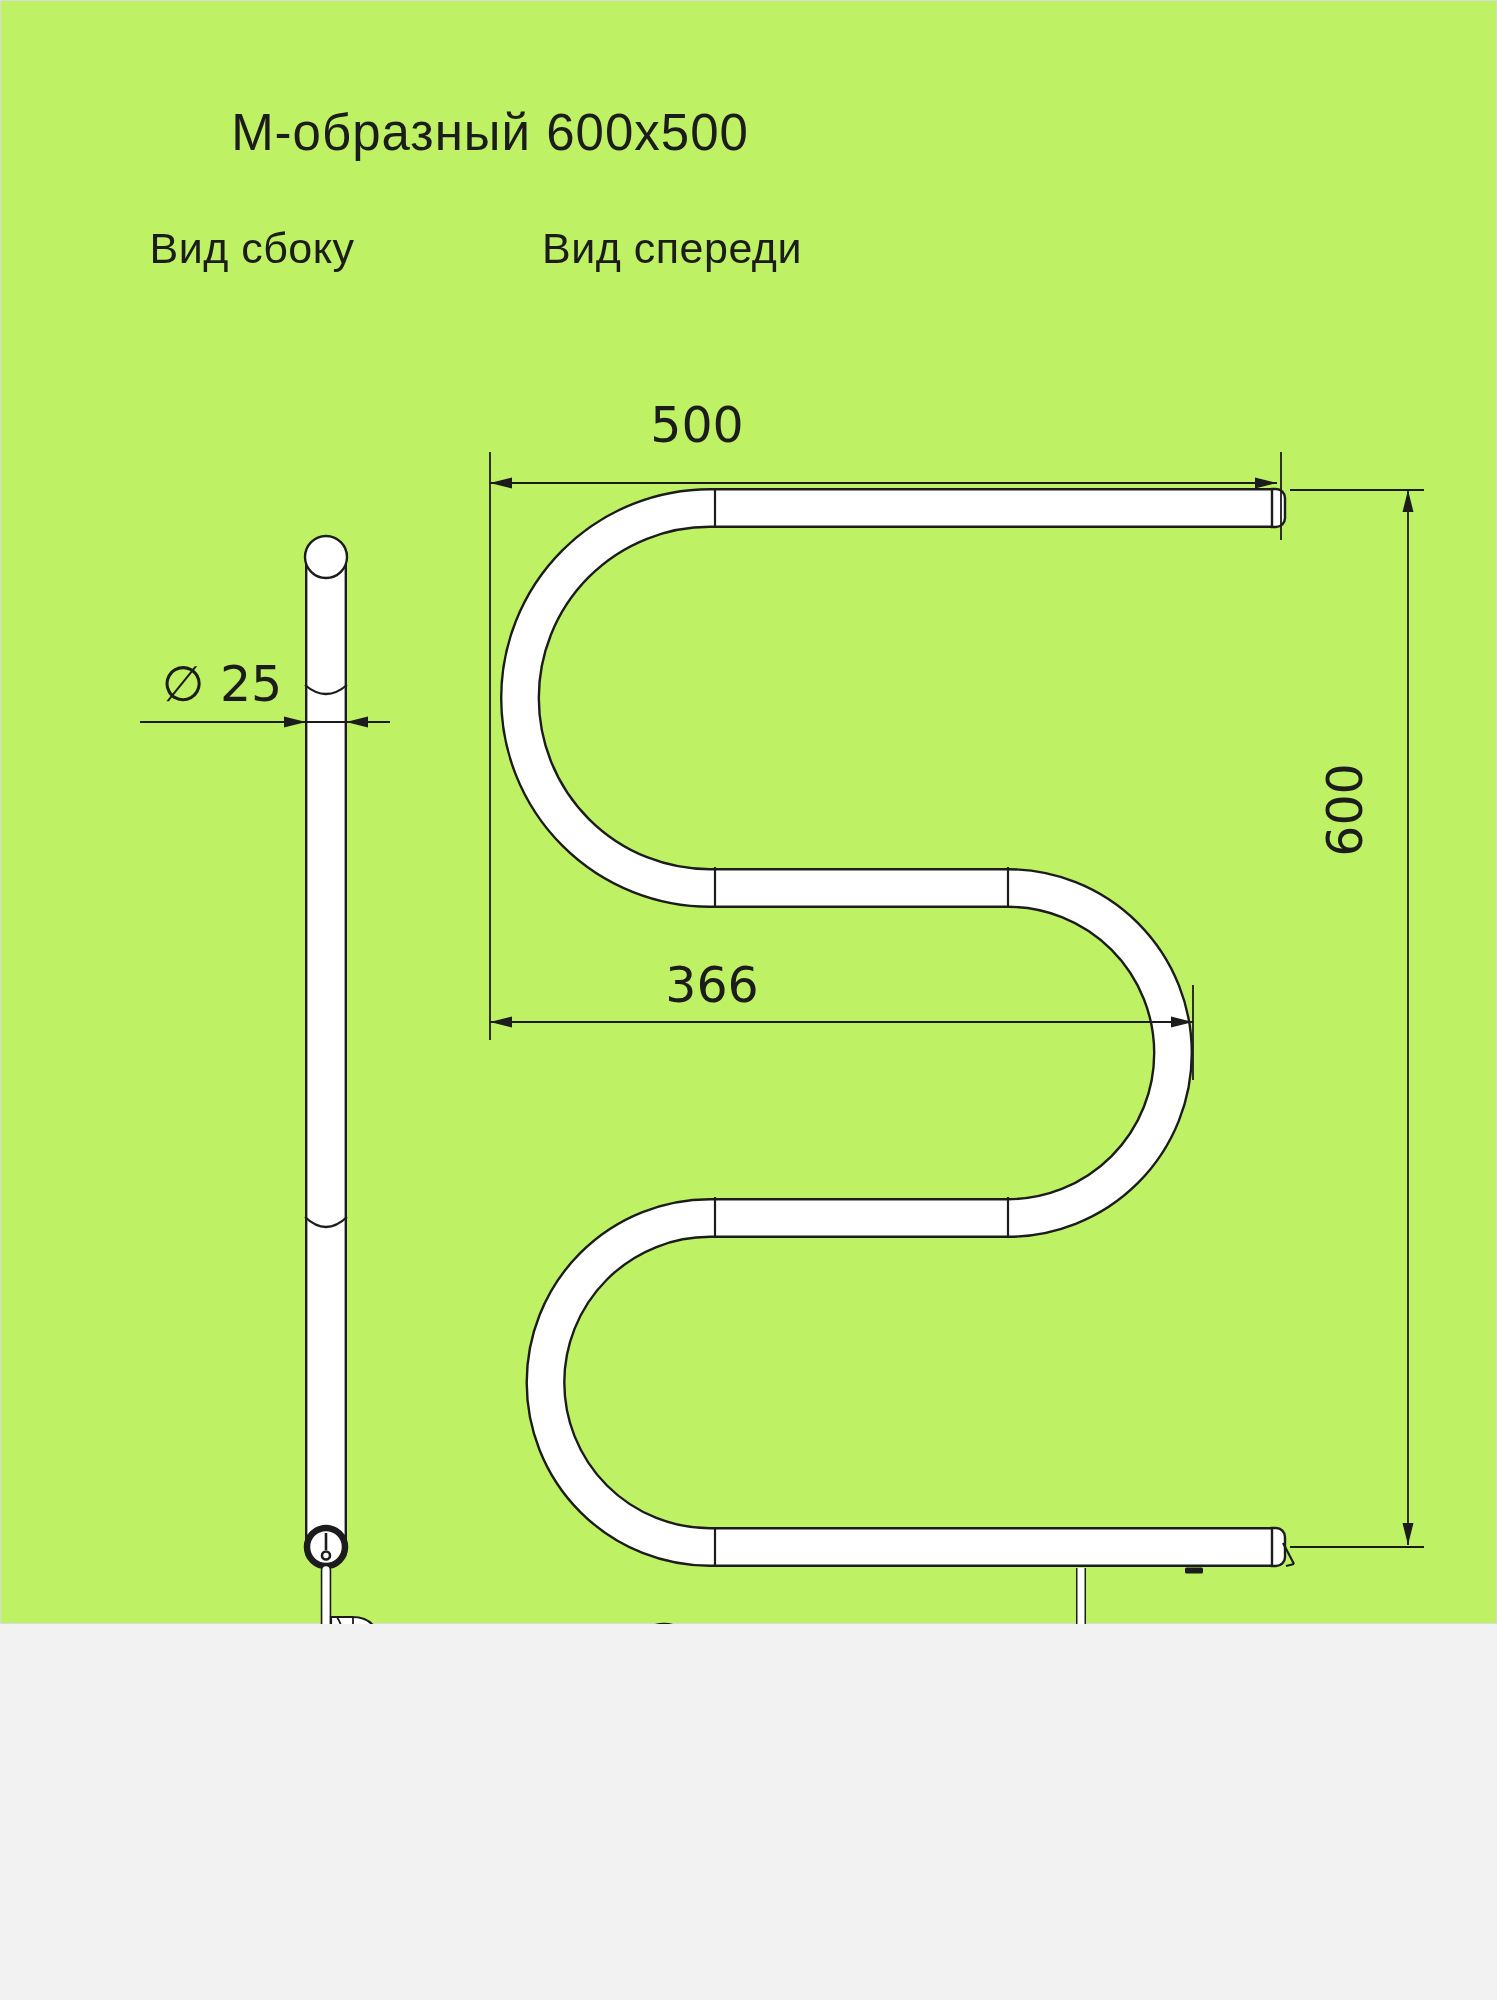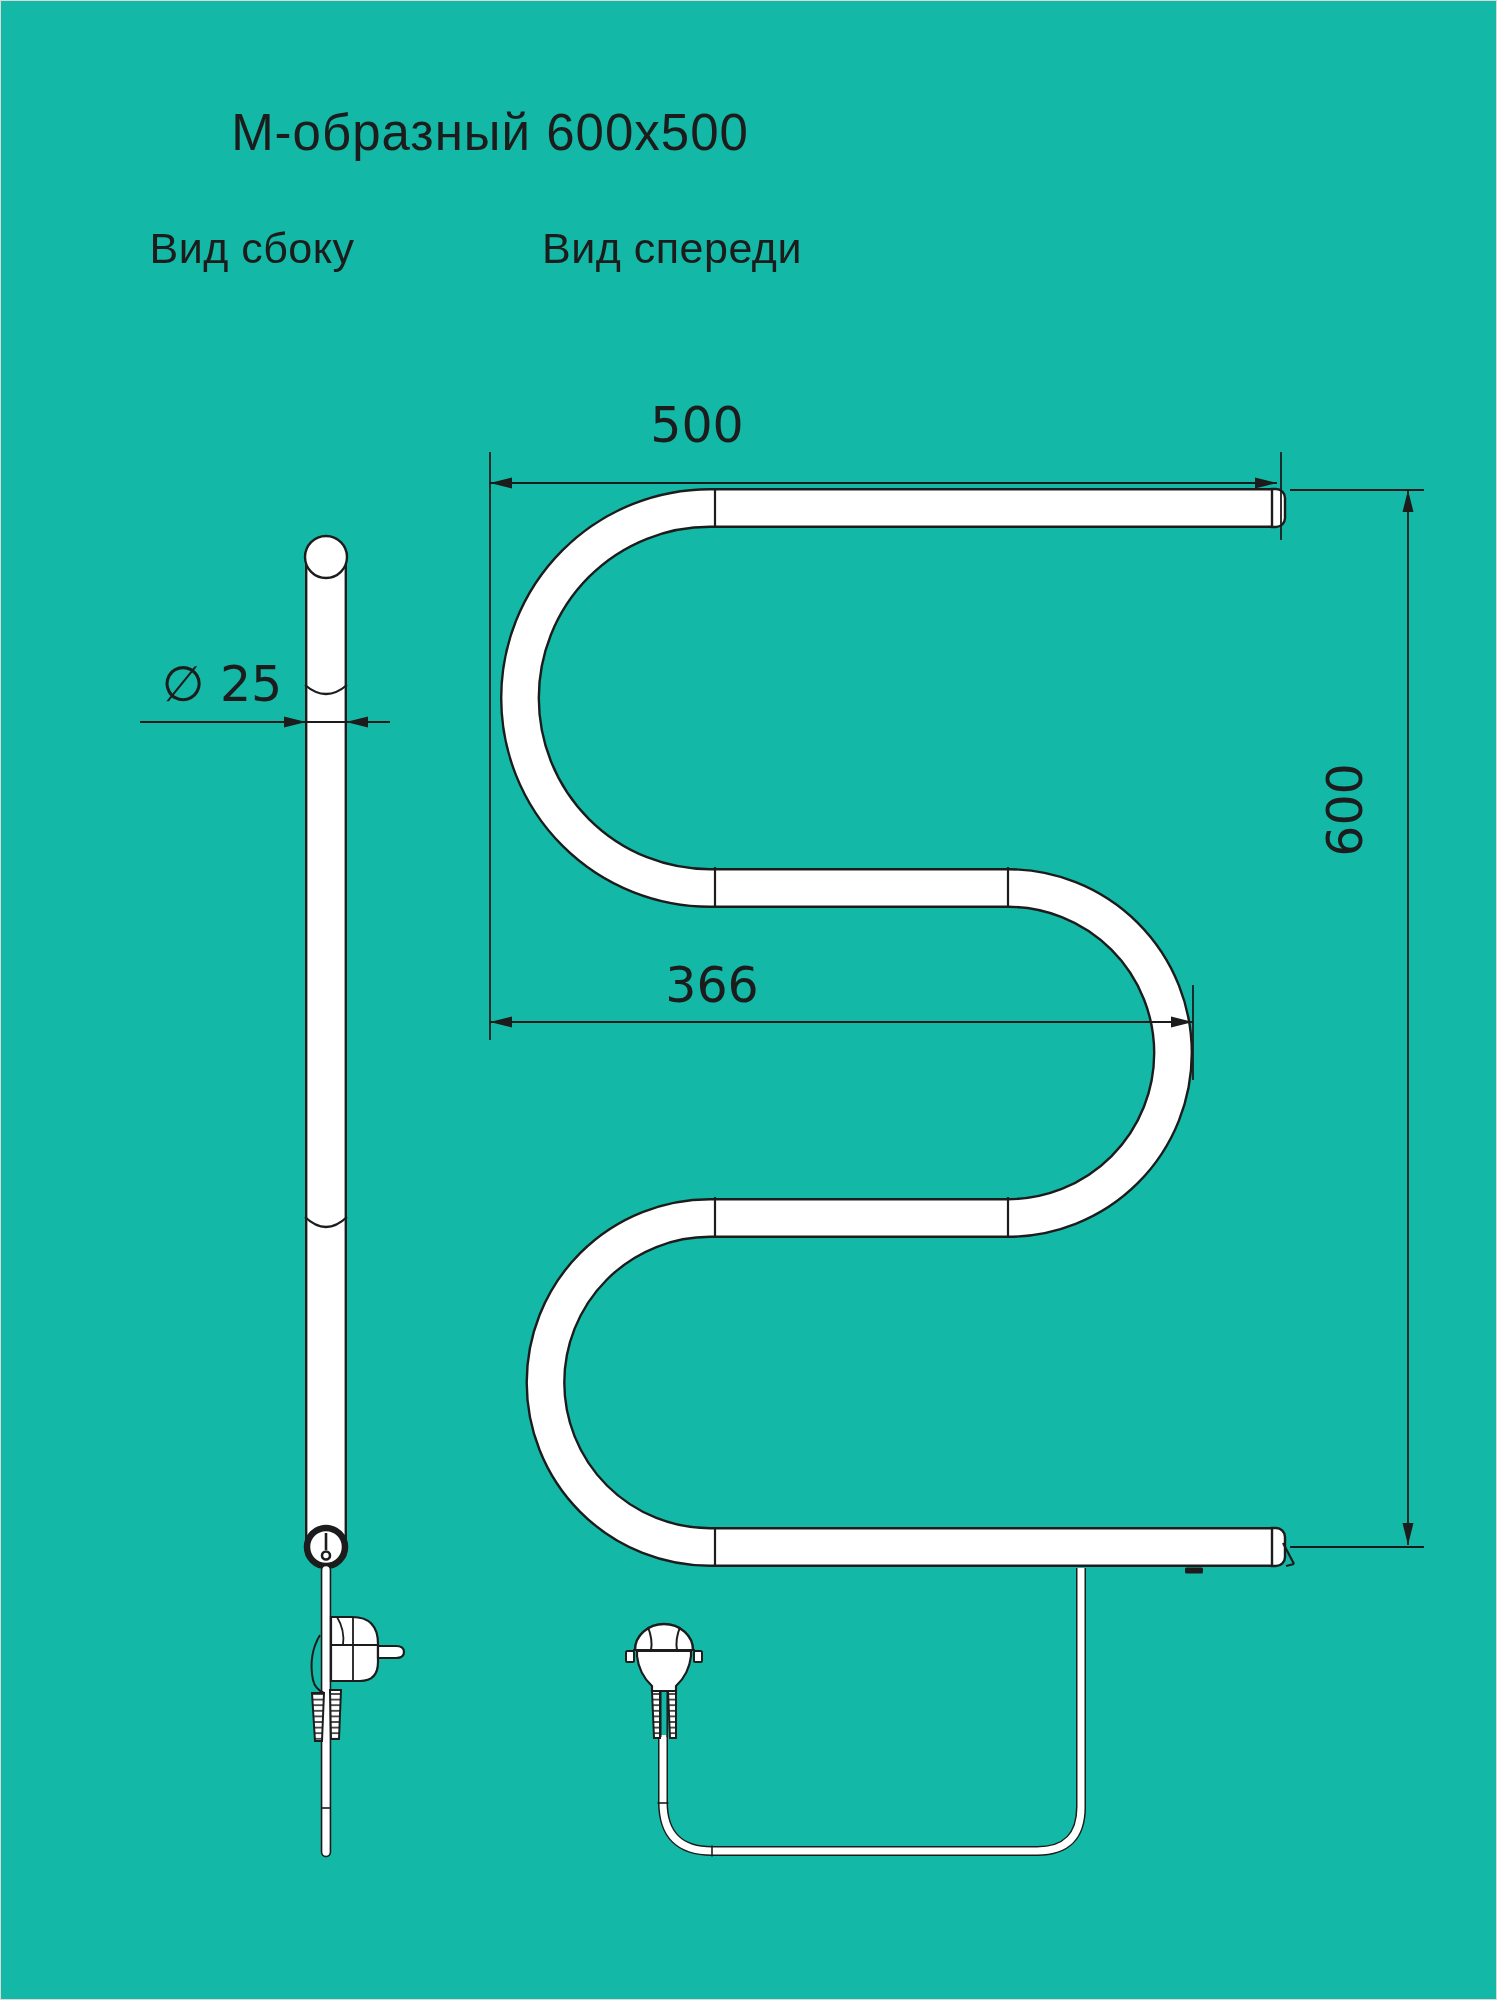--- a/index.html
+++ b/index.html
@@ -1,19 +1,19 @@
 <!DOCTYPE html>
 <html><head>
 <meta charset="utf-8">
 <style>
   html,body{margin:0;padding:0;background:#f2f2f2;}
   .page{
     position:relative;
-    width:1497px;height:2000px;
-    background:#14b8a6;
+    width:1497px;height:1624px;
+    background:#bef264;
     box-shadow:inset 0 0 0 1px #d9d9d9;
     font-family:"Liberation Sans","DejaVu Sans",sans-serif;
     overflow:hidden;
     text-decoration:underline;
   }
   svg{position:absolute;inset:0;display:block;}
   text{fill:#1c1c1c;}
   .t-title{font-size:51px;letter-spacing:1px;}
   .t-label{font-size:43px;letter-spacing:0.5px;}
   .t-dim{font-size:49px;font-family:"DejaVu Sans","Liberation Sans",sans-serif;}

